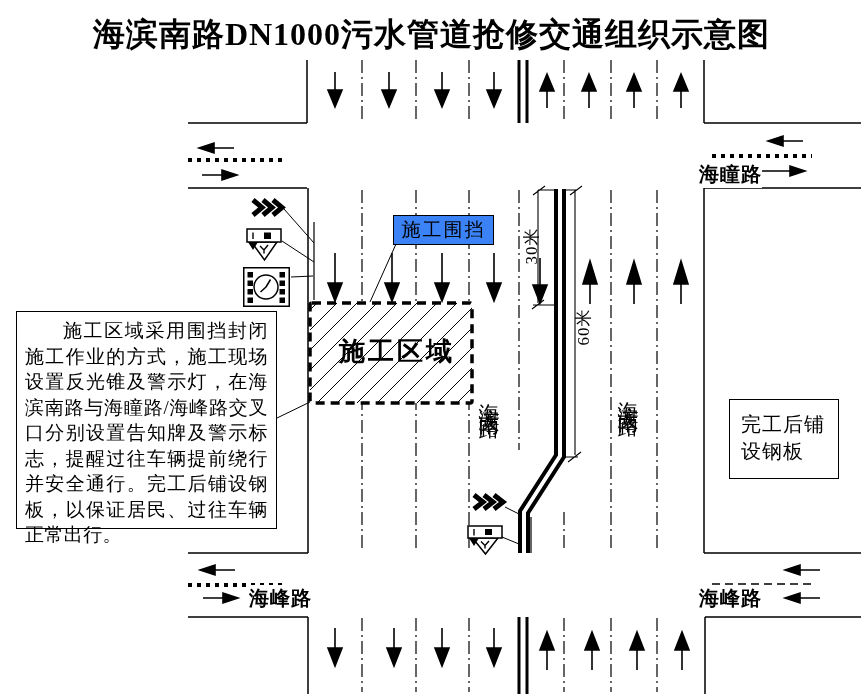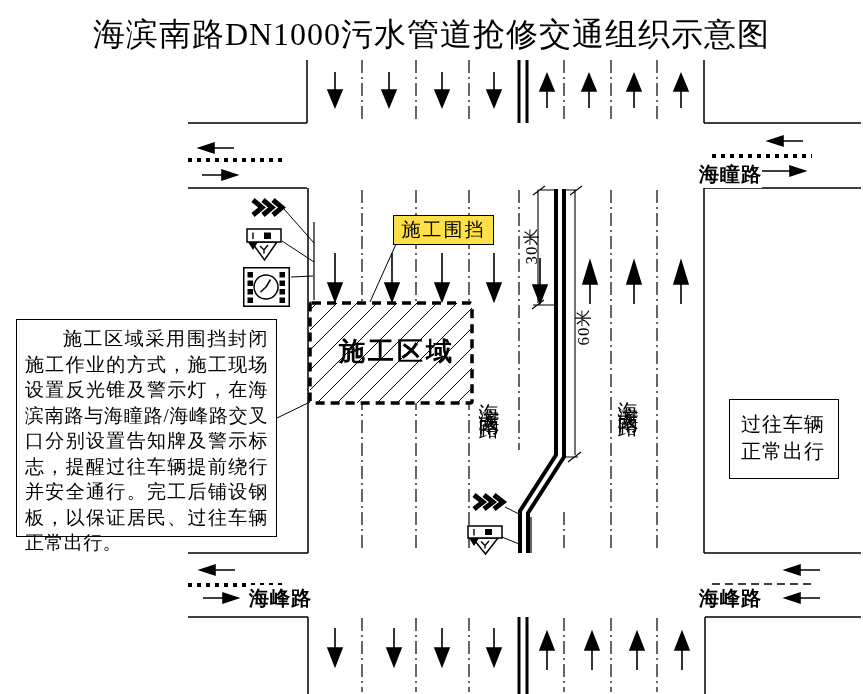--- a/index.html
+++ b/index.html
@@ -1,33 +1,33 @@
 <!DOCTYPE html>
 <html><head>
 <meta charset="utf-8">
 <style>
   html,body{margin:0;padding:0;background:#fff;}
   .canvas{position:relative;width:863px;height:694px;background:#fff;overflow:hidden;
           font-family:"Liberation Serif","DejaVu Serif",serif;color:#000;}
   svg{position:absolute;left:0;top:0;}
   .abs{position:absolute;}
-  .title{left:0;top:13px;width:100%;text-align:center;font-size:32px;font-weight:normal;letter-spacing:1px;}
-  .boxlabel{border:1.6px solid #000;background:#fde047;display:flex;align-items:center;justify-content:center;}
+  .title{left:0;top:13px;width:100%;text-align:center;font-size:32px;font-weight:bold;letter-spacing:1px;}
+  .boxlabel{border:1.6px solid #000;background:#3b82f6;display:flex;align-items:center;justify-content:center;}
   .fence{left:393px;top:215px;width:99px;height:28px;font-size:19px;letter-spacing:2px;}
   .zone{left:339px;top:334px;font-size:26px;font-weight:bold;letter-spacing:3px;}
   .vlabel{writing-mode:vertical-rl;text-orientation:upright;font-size:21px;letter-spacing:5px;line-height:24px;}
   .vroad-left{left:477px;top:387px;}
   .vroad-right{left:616px;top:385px;}
   .hroad{font-size:20px;letter-spacing:1px;background:#fff;font-weight:bold;}
   .haitong{left:699px;top:161px;}
   .haifeng-l{left:249px;top:585px;}
   .haifeng-r{left:699px;top:585px;}
   .bank{left:729px;top:399px;width:110px;height:80px;border:1.6px solid #000;background:#fff;
         font-size:20px;line-height:27px;padding:11px 8px 0 11px;box-sizing:border-box;letter-spacing:1px;}
-  .note{left:16px;top:319px;width:261px;height:218px;border:1.6px solid #000;background:#fff;
+  .note{left:16px;top:311px;width:261px;height:218px;border:1.6px solid #000;background:#fff;
         font-size:19px;line-height:25.5px;padding:6px 8px;box-sizing:border-box;
         text-indent:2em;text-align:justify;letter-spacing:0.4px;}
   .dimlabel{font-size:17px;transform:rotate(-90deg);width:46px;height:18px;text-align:center;letter-spacing:1px;}
   .dim30{left:506px;top:237px;}
   .dim60{left:558px;top:318px;}
 </style>
 </head>
 <body>
 
 <div class="canvas">
@@ -169,20 +169,20 @@
 
 <div class="abs zone">施工区域</div>
 
 <div class="abs vlabel vroad-left">海滨南路</div>
 <div class="abs vlabel vroad-right">海滨南路</div>
 
 <div class="abs hroad haitong">海瞳路</div>
 <div class="abs hroad haifeng-l">海峰路</div>
 <div class="abs hroad haifeng-r">海峰路</div>
 
-<div class="abs bank">过往车辆正常出行</div>
+<div class="abs bank">完工后铺设钢板</div>
 
 <div class="abs note">施工区域采用围挡封闭施工作业的方式，施工现场设置反光锥及警示灯，在海滨南路与海瞳路/海峰路交叉口分别设置告知牌及警示标志，提醒过往车辆提前绕行并安全通行。完工后铺设钢板，以保证居民、过往车辆正常出行。</div>
 
 <div class="abs dimlabel dim30">30米</div>
 <div class="abs dimlabel dim60">60米</div>
 
 </div>
 
 </body></html>

